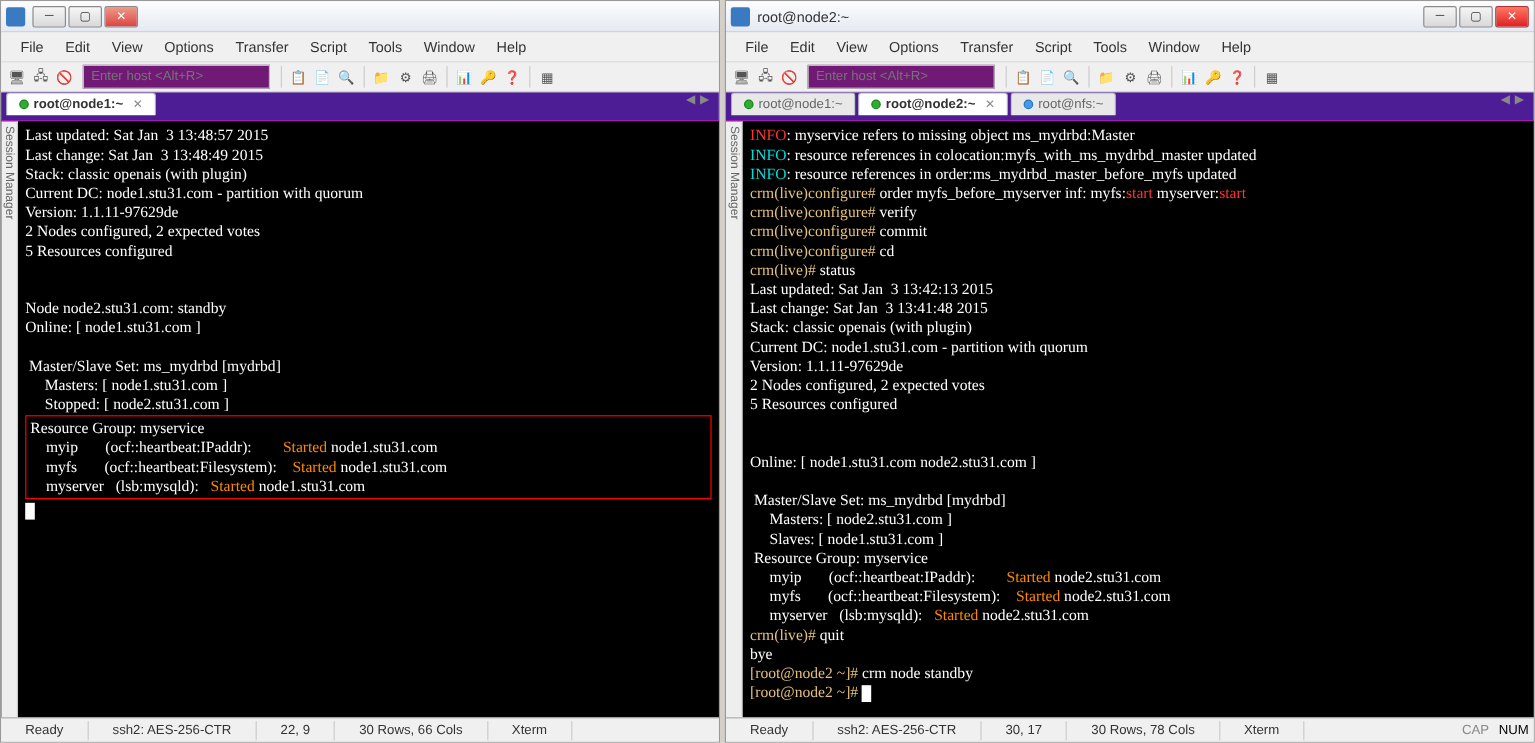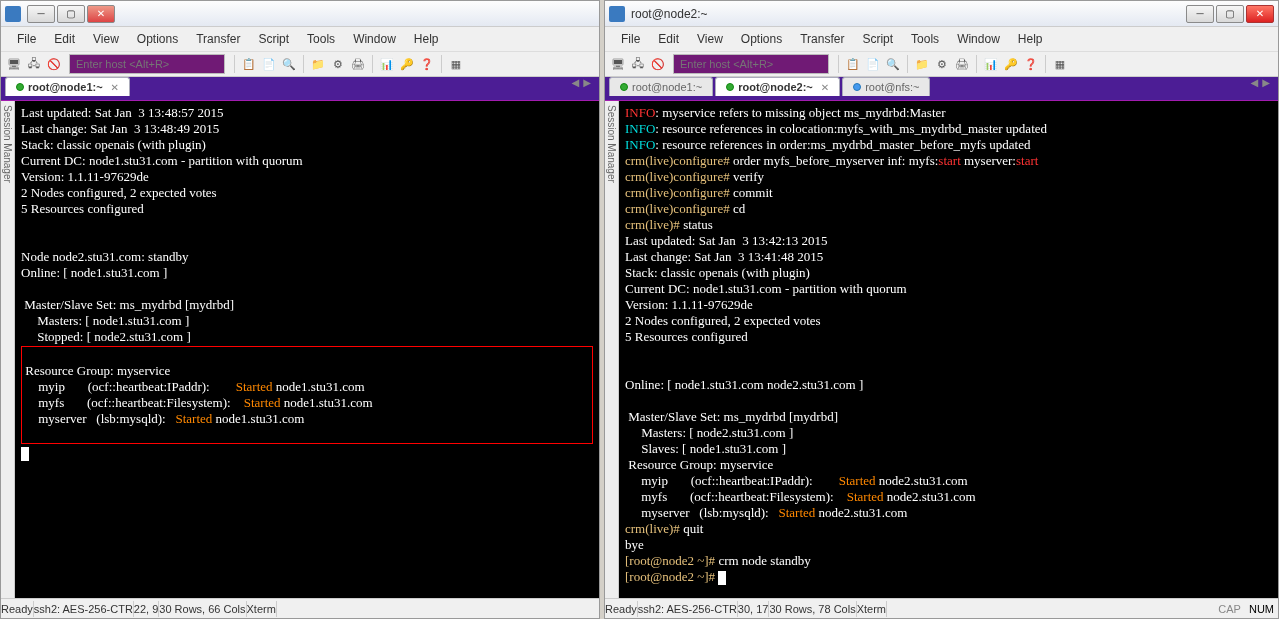--- a/index.html
+++ b/index.html
@@ -30,24 +30,24 @@
 .tabstrip .nav{margin-left:auto;display:flex;gap:4px;color:#888;font-size:10px;padding-right:4px}
 
 .termwrap{flex:1;display:flex;background:#000;overflow:hidden}
 .sm{writing-mode:vertical-rl;background:#eee;border-right:1px solid #ccc;font-size:10px;color:#666;padding:4px 1px}
 .terminal{flex:1;background:#000;color:#fff;font-family:Liberation Serif, serif;font-size:13px;line-height:16px;padding:4px 6px;white-space:pre;overflow:hidden}
 .terminal .yel{color:#e5c07b}
 .terminal .cyan{color:#0dd}
 .terminal .red{color:#f33}
 .terminal .ora{color:#f80}
 .terminal .cursor{display:inline-block;width:8px;height:14px;background:#fff;vertical-align:middle}
-.redbox{border:1px solid #f00;padding:16px 0;margin:1px 0}
+.redbox{border:1px solid #f00;padding:2px 0;margin:1px 0}
 
 .statusbar{display:flex;align-items:center;height:20px;background:#f0f0f0;border-top:1px solid #ccc;font-size:11px;color:#333}
-.statusbar .cell{padding:2px 0;border-right:1px solid #ccc}
+.statusbar .cell{padding:2px 20px;border-right:1px solid #ccc}
 .statusbar .cell:last-child{border-right:none}
 .statusbar .spacer{flex:1}
 .cap{color:#888;padding:0 4px}
 .num{color:#000;padding:0 4px}
 </style>
 </head>
 <body>
 
 <div class="window left">
   <div class="titlebar">

